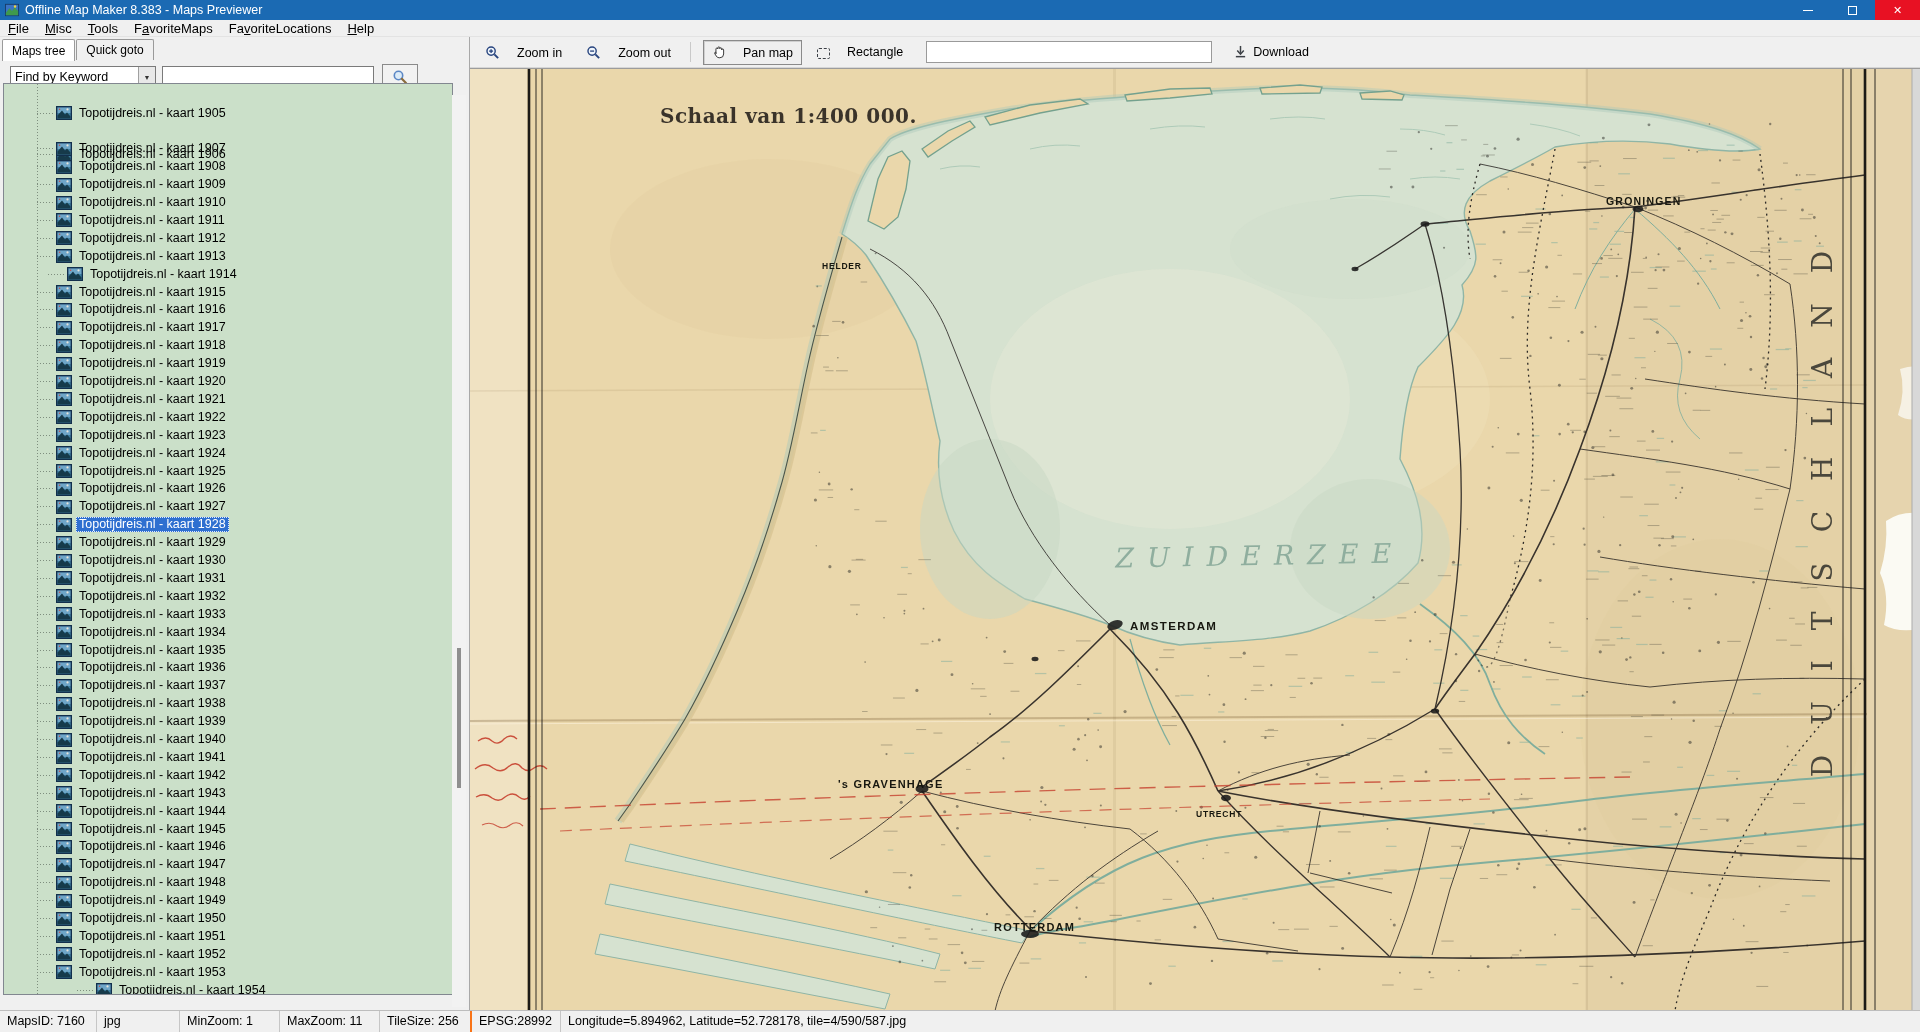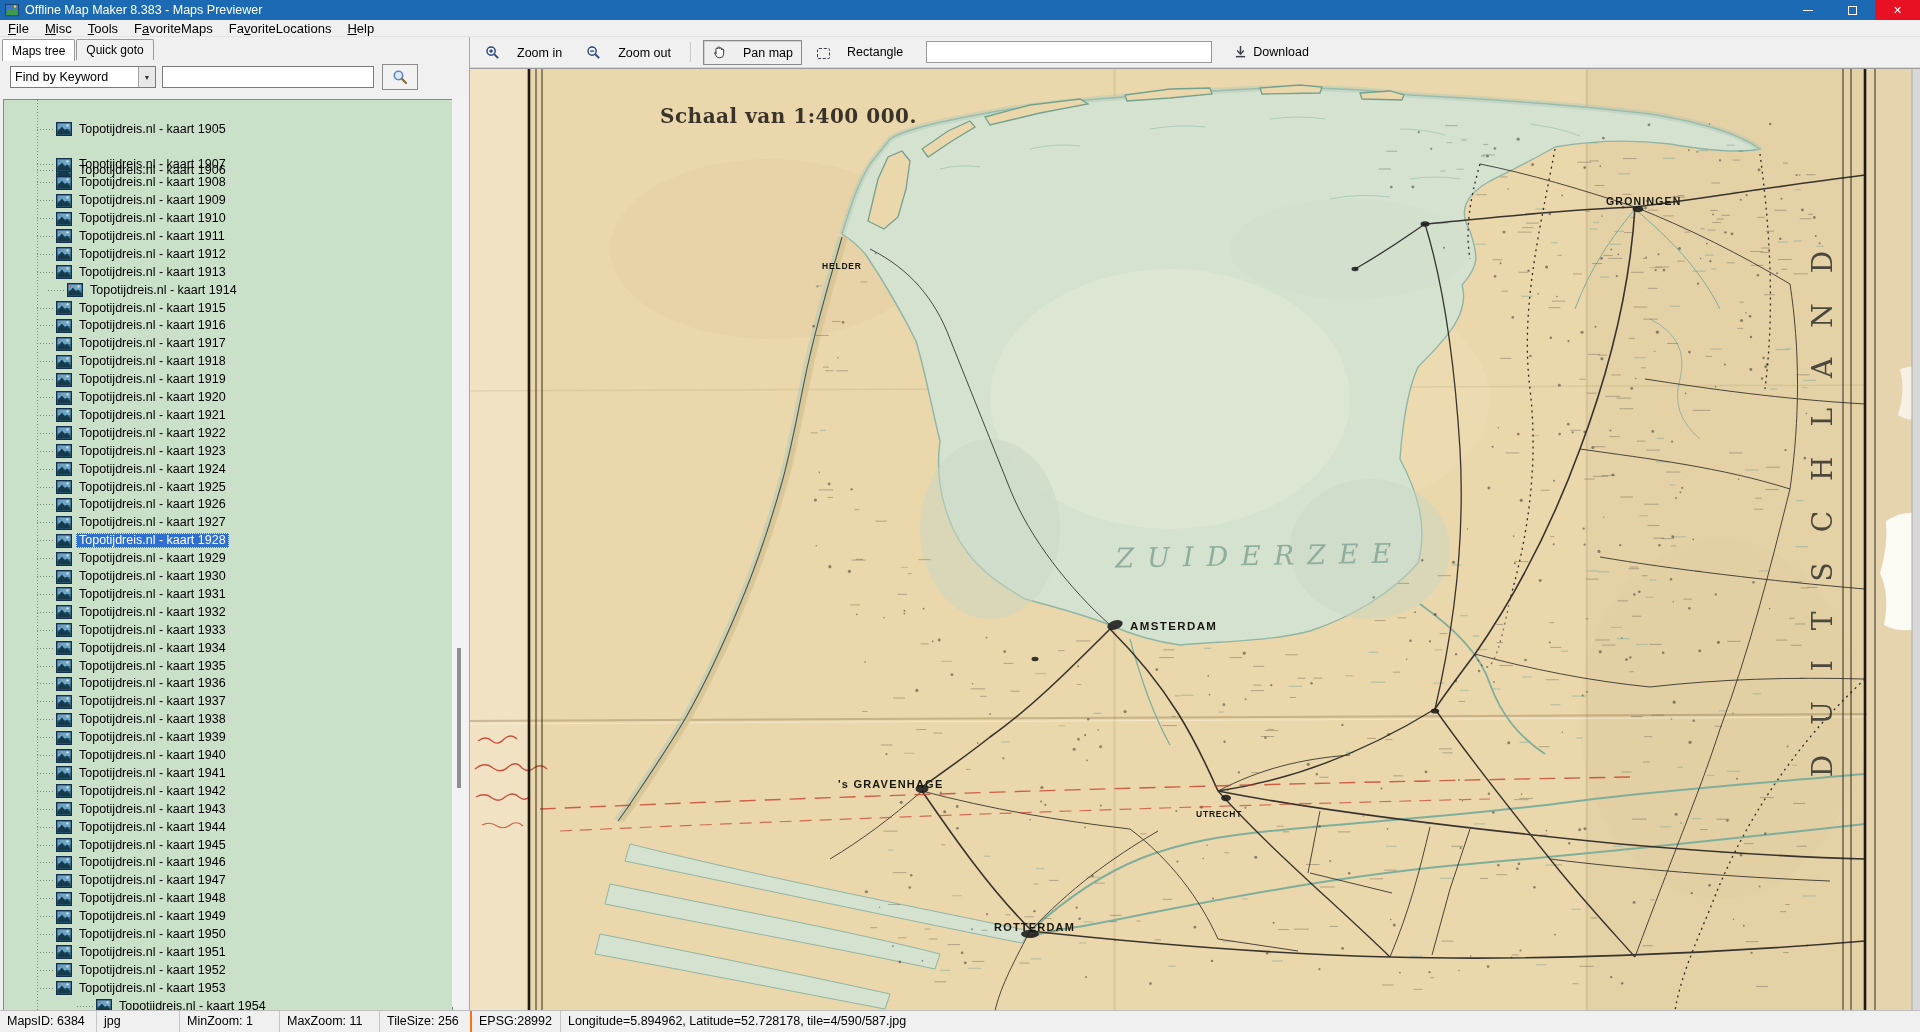--- a/index.html
+++ b/index.html
@@ -27,21 +27,21 @@
   .tab { font-size:12px; padding:3px 9px 3px 9px; border:1px solid #9a9a9a; border-bottom:none; background:#f0f0f0; color:#000; margin-right:1px; border-radius:2px 2px 0 0; }
   .tab.active { background:#fff; position:relative; top:1px; padding-top:4px; }
   .searchrow { position:absolute; left:0; top:24px; width:470px; height:34px; }
   .combo { position:absolute; left:10px; top:5px; width:146px; height:22px; background:#fff; border:1px solid #7a7a7a; font-size:12.5px; display:flex; align-items:center; }
   .combo .val { flex:1; padding-left:4px; white-space:nowrap; overflow:hidden; }
   .combo .drop { width:17px; height:20px; border-left:1px solid #a0a0a0; background:#e8e8e8; display:flex; align-items:center; justify-content:center; font-size:7px; color:#333; }
   .searchinput { position:absolute; left:162px; top:5px; width:212px; height:22px; border:1px solid #7a7a7a; background:#fff; font-size:12.5px; padding:0 4px; font-family:"Liberation Sans",sans-serif; }
   .searchbtn { position:absolute; left:382px; top:3px; width:36px; height:26px; background:#f2f2f2; border:1px solid #8a8a8a; display:flex; align-items:center; justify-content:center; }
 
   
-  .tree { position:absolute; left:3px; top:62px; width:450px; height:912px; background:#cbe0c9; border:1px solid #828790; overflow:hidden; }
+  .tree { position:absolute; left:3px; top:46px; width:450px; height:912px; background:#cbe0c9; border:1px solid #828790; overflow:hidden; }
   .trunk { position:absolute; left:33px; top:0; width:1px; height:912px; background-image:repeating-linear-gradient(to bottom,#7e8e7e 0 1px,transparent 1px 3px); }
   .treeitem { position:absolute; left:0; height:18px; display:flex; align-items:center; font-size:12.5px; color:#000; white-space:nowrap; }
   .connector { display:inline-block; width:18px; height:1px; margin-left:33px; background-image:repeating-linear-gradient(to right,#7e8e7e 0 1px,transparent 1px 3px); }
   .thumbicon { width:16px; height:14px; margin:0 4px 0 1px; flex:0 0 auto; }
   .treeitem .lbl { padding:0 3px 1px 3px; }
   .treeitem.selected .lbl { background:#2e6fd0; color:#fff; outline:1px dotted #dfe8ff; outline-offset:-1px; }
   .treescroll { position:absolute; left:452px; top:58px; width:14px; height:912px; background:#f2f2f2; }
   .treescroll .thumb { position:absolute; left:5px; width:4px; top:553px; height:140px; background:#8f8f8f; }
 
   
@@ -1633,21 +1633,21 @@
           <text x="1136" y="136" font-family="'Liberation Sans',sans-serif" font-size="10.5" font-weight="bold" fill="#17170f" letter-spacing="1.2">GRONINGEN</text>
           <text x="726" y="748" font-family="'Liberation Sans',sans-serif" font-size="8.5" font-weight="bold" fill="#17170f" letter-spacing="0.8">UTRECHT</text>
           <text x="352" y="200" font-family="'Liberation Sans',sans-serif" font-size="8.5" font-weight="bold" fill="#17170f" letter-spacing="0.8">HELDER</text>
           <text x="1362" y="430" text-anchor="middle" font-family="'DejaVu Serif',serif" font-size="28" fill="#4a473c" letter-spacing="30" transform="rotate(-90 1362 430)">DUITSCHLAND</text>
         </g>
       </svg>
     </div>
   </div>
 
   <div class="statusbar">
-    <div class="statusseg s0">MapsID: 6384</div>
+    <div class="statusseg s0">MapsID: 7160</div>
     <div class="statusseg s1">jpg</div>
     <div class="statusseg s2">MinZoom: 1</div>
     <div class="statusseg s3">MaxZoom: 11</div>
     <div class="statusseg s4">TileSize: 256</div>
     <div class="statusseg s5">EPSG:28992</div>
     <div class="statusseg s6">Longitude=5.894962, Latitude=52.728178, tile=4/590/587.jpg</div>
   </div>
 
 </div>
 

